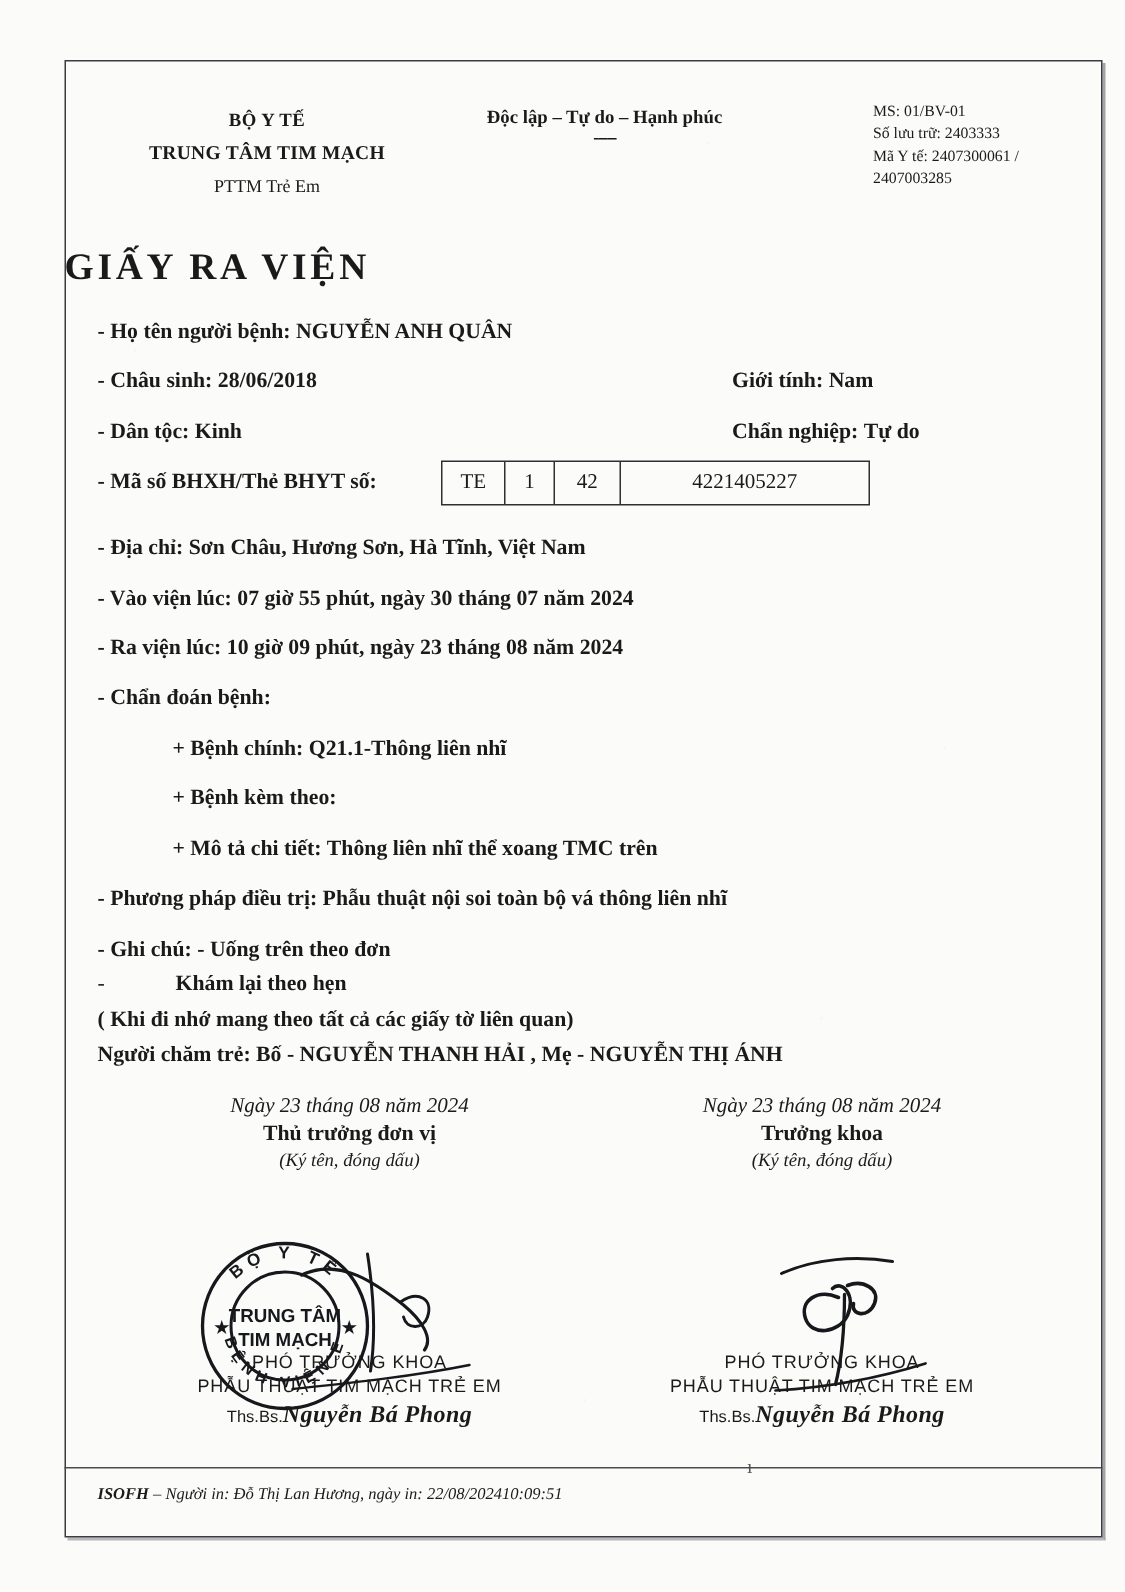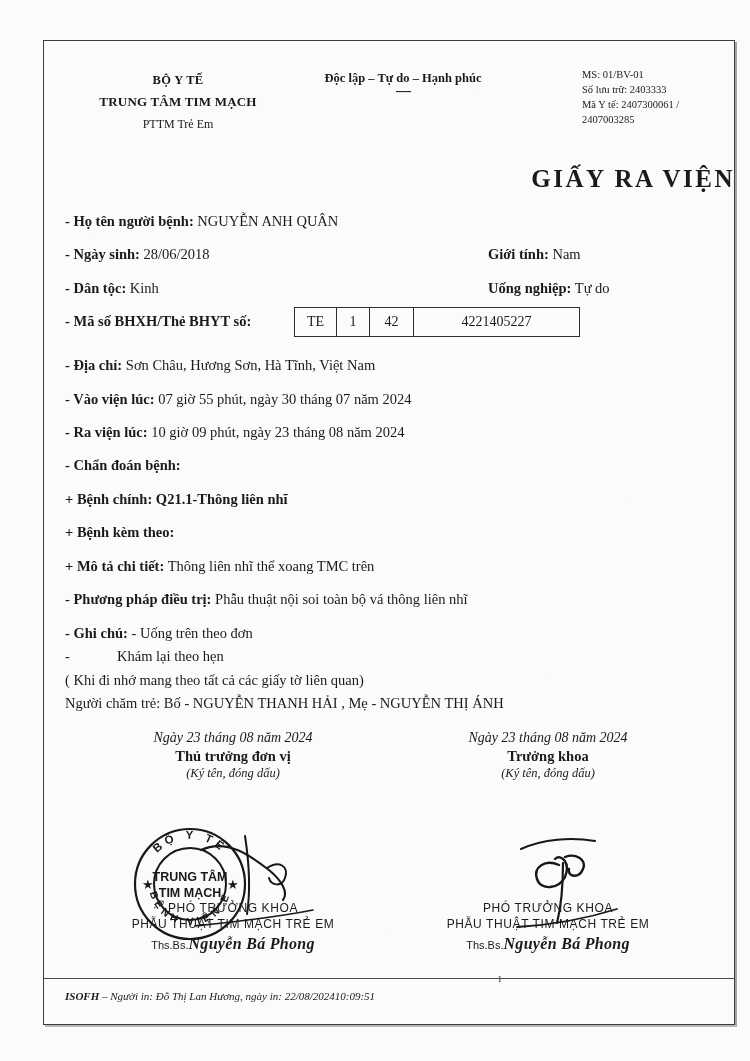--- a/index.html
+++ b/index.html
@@ -103,48 +103,49 @@
     width: 150px;
     font-size: 10.5px;
     line-height: 1.42;
   }
 
   
   .doc-title {
     position: absolute;
     left: 0; top: 125px;
     width: 692px;
-    text-align: right;
+    text-align: left;
     font-size: 25px;
     font-weight: bold;
     letter-spacing: 2.5px;
   }
 
   
   .fields {
     position: absolute;
     left: 22px; top: 173px;
     width: 650px;
     font-size: 14.5px;
   }
   .row {
     position: relative;
     margin-bottom: 16px;
     line-height: 1.2;
   }
   .lbl { font-weight: bold; }
-  .val { font-weight: normal; }
+  .val { font-weight: bold; }
   .right-col {
     position: absolute;
     left: 423px;
     top: 0;
     white-space: nowrap;
   }
 
   .sub-row {
+    margin-left: 50px;
     margin-bottom: 16px;
     line-height: 1.2;
     font-size: 14.5px;
   }
 
   
   .bhyt-row { margin-bottom: 14px; position: relative; height: 30px; }
   .bhyt-box {
     position: absolute;
     left: 229px; top: -6px;
@@ -299,33 +300,33 @@
   <div class="doc-title">GIẤY RA VIỆN</div>
 
   <div class="fields">
 
     <div class="row">
       <span class="lbl">- Họ tên người bệnh:</span>
       <span class="val">NGUYỄN ANH QUÂN</span>
     </div>
 
     <div class="row">
-      <span class="lbl">- Ngày sinh:</span>
+      <span class="lbl">- Châu sinh:</span>
       <span class="val">28/06/2018</span>
       <span class="right-col">
         <span class="lbl">Giới tính:</span>
         <span class="val">Nam</span>
       </span>
     </div>
 
     <div class="row">
       <span class="lbl">- Dân tộc:</span>
       <span class="val">Kinh</span>
       <span class="right-col">
-        <span class="lbl">Uống nghiệp:</span>
+        <span class="lbl">Chẩn nghiệp:</span>
         <span class="val">Tự do</span>
       </span>
     </div>
 
     <div class="row bhyt-row">
       <span class="lbl">- Mã số BHXH/Thẻ BHYT số:</span>
       <span class="bhyt-box">
         <span class="bhyt-cell c-te">TE</span>
         <span class="bhyt-cell c-1">1</span>
         <span class="bhyt-cell c-42">42</span>

